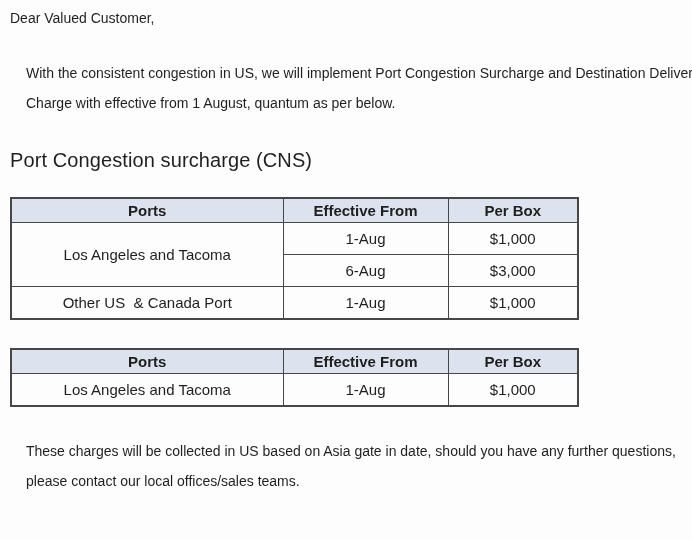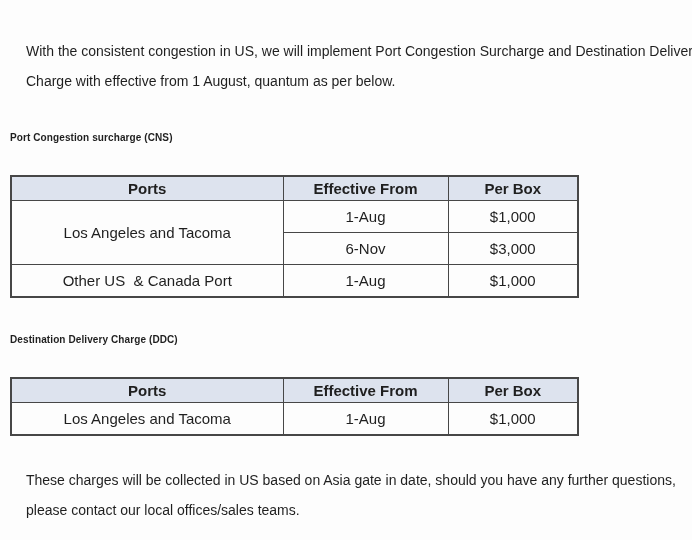--- a/index.html
+++ b/index.html
@@ -24,23 +24,23 @@
     line-height: 20px;
   }
   .para {
     margin: 30px 0 0 16px;
     width: 676px;
     font-size: 14px;
     line-height: 30px;
   }
   .section-heading {
     margin: 33px 0 0 0;
-    font-size: 10px;
+    font-size: 20px;
     line-height: 18px;
-    font-weight: bold;
+    font-weight: normal;
     letter-spacing: 0.1px;
   }
   table.charges-table {
     margin-top: 28px;
     border-collapse: collapse;
     table-layout: fixed;
     width: 567px;
     background: #fdfdfd;
   }
   table.charges-table th,
@@ -67,20 +67,21 @@
   .col-ports { width: 272px; }
   .col-eff   { width: 165px; }
   .col-box   { width: 130px; }
   .closing { margin-top: 29px; }
 </style>
 </head>
 <body>
 
 <div class="page">
 
+  <p class="salutation">Dear Valued Customer,</p>
 
   <p class="para">With the consistent congestion in US, we will implement Port Congestion Surcharge and Destination Delivery Charge with effective from 1 August, quantum as per below.</p>
 
   <h3 class="section-heading">Port Congestion surcharge (CNS)</h3>
 
   <table class="charges-table">
     <colgroup>
       <col class="col-ports">
         <col class="col-eff">
         <col class="col-box">
@@ -92,32 +93,31 @@
         <th>Per Box</th>
       </tr>
     </thead>
     <tbody>
       <tr>
         <td rowspan="2">Los Angeles and Tacoma</td>
         <td>1-Aug</td>
         <td>$1,000</td>
       </tr>
       <tr>
-        <td>6-Nov</td>
+        <td>6-Aug</td>
         <td>$3,000</td>
       </tr>
       <tr>
         <td>Other US  &amp; Canada Port</td>
         <td>1-Aug</td>
         <td>$1,000</td>
       </tr>
     </tbody>
   </table>
 
-  <h3 class="section-heading">Destination Delivery Charge (DDC)</h3>
 
   <table class="charges-table">
     <colgroup>
       <col class="col-ports">
         <col class="col-eff">
         <col class="col-box">
     </colgroup>
     <thead>
       <tr>
         <th>Ports</th>

